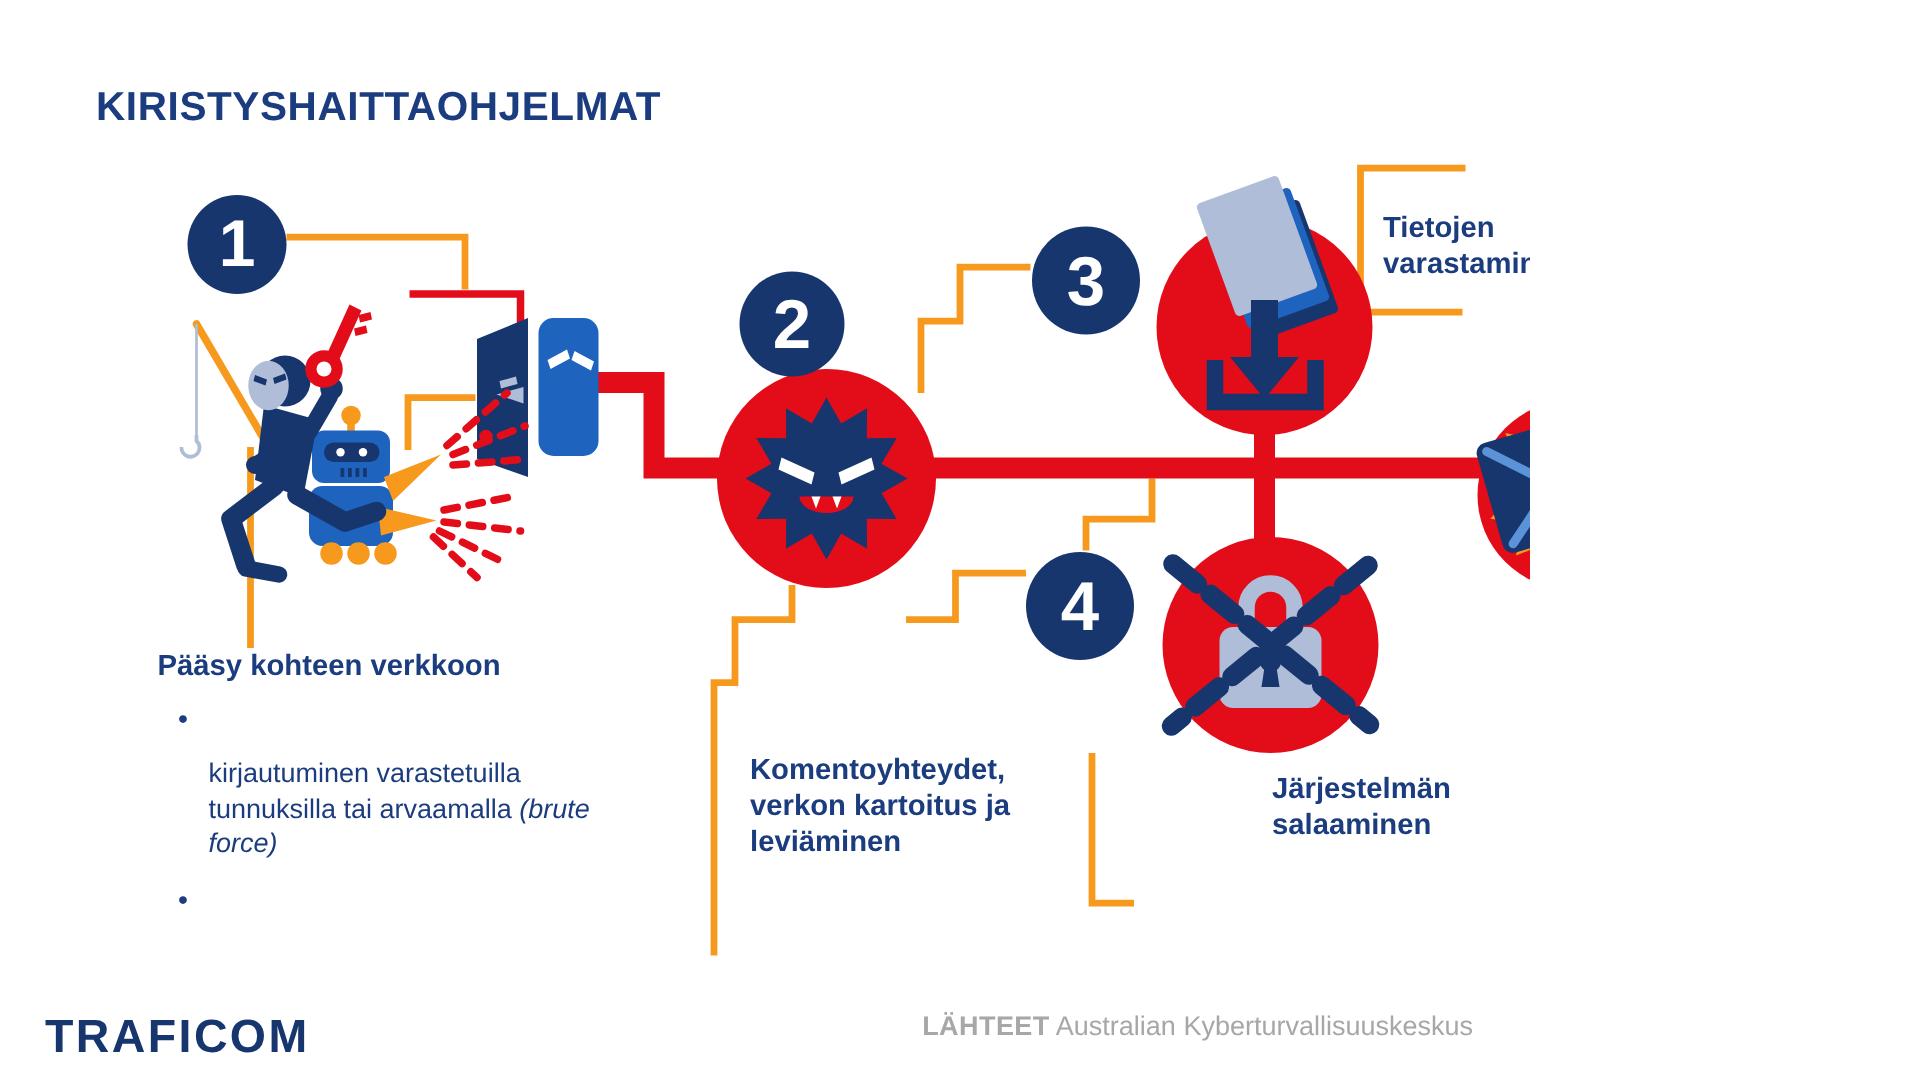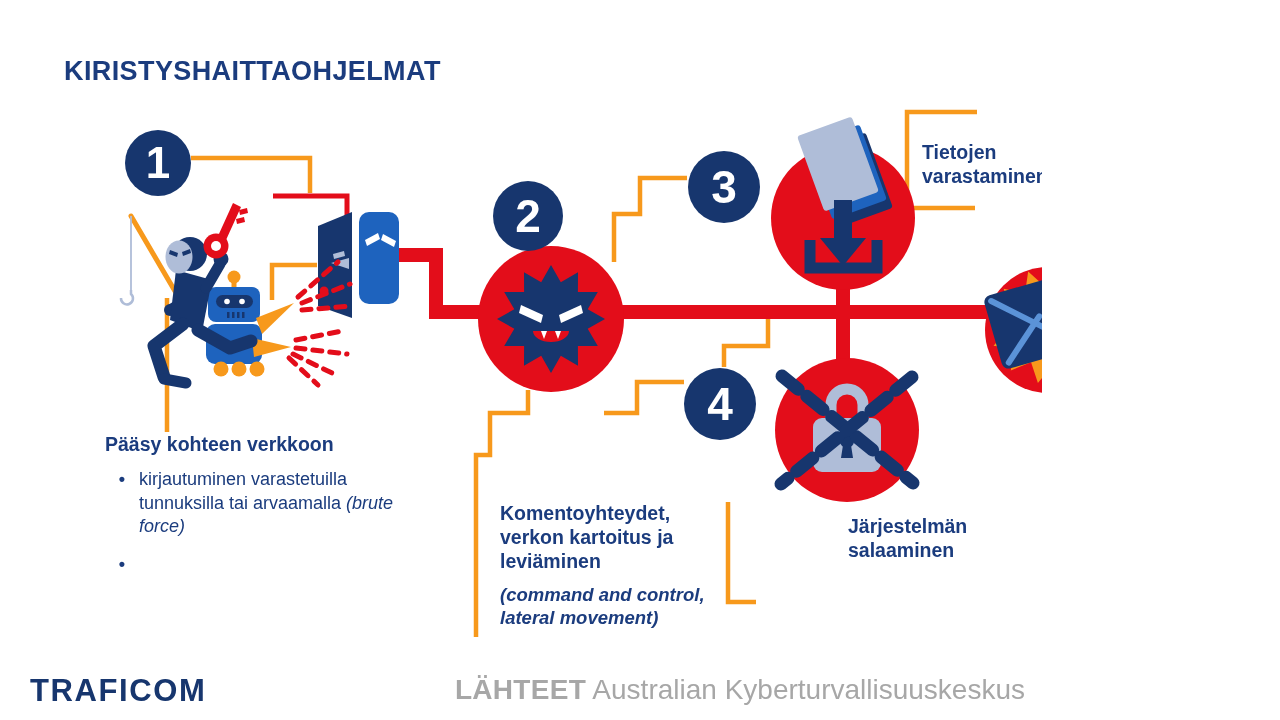--- a/index.html
+++ b/index.html
@@ -1,53 +1,53 @@
 <!DOCTYPE html>
 <html style="--navy: #17366E; --textnavy: #1B3C7E; --red: #E30D1A; --orange: #F7991C; --steel: #AFBDD8; --midblue: #1E63BE; --lightblue: #5B93D8; --gray: #A7A7A7;"><head>
 <meta charset="utf-8">
 <style>
   :root{
     --navy:#17366E; --textnavy:#1B3C7E; --red:#E30D1A; --orange:#F7991C;
     --steel:#AFBDD8; --midblue:#1E63BE; --lightblue:#5B93D8; --gray:#A7A7A7;
   }
   html,body{margin:0;padding:0;}
   body{font-family:"Liberation Sans","DejaVu Sans",sans-serif;background:#fff;}
-  .slide{position:relative;width:1020px;height:720px;background:#fff;overflow:hidden;padding-left:22px;}
+  .slide{position:relative;width:1020px;height:720px;background:#fff;overflow:hidden;}
   .art{position:absolute;left:0;top:0;width:1280px;height:720px;}
 
   .title{position:absolute;left:64px;top:56px;font-size:27px;font-weight:800;
          letter-spacing:.4px;color:var(--textnavy);}
 
   .badge{position:absolute;background:var(--navy);color:#fff;border-radius:50%;
          display:flex;align-items:center;justify-content:center;font-weight:800;}
   .badge1{left:125px;top:130px;width:66px;height:66px;font-size:44px;}
   .badge2{left:493px;top:181px;width:70px;height:70px;font-size:46px;}
   .badge3{left:688px;top:151px;width:72px;height:72px;font-size:46px;}
   .badge4{left:684px;top:368px;width:72px;height:72px;font-size:46px;}
   .badge5{left:1055px;top:372px;width:72px;height:72px;font-size:46px;}
 
   .txt{position:absolute;color:var(--textnavy);}
   .h-step{font-size:19.5px;font-weight:800;line-height:1.24;}
   .step1-block{left:105px;top:432px;width:340px;}
   .bullets{margin:12px 0 0 0;padding:0;list-style:none;font-size:18px;line-height:1.3;}
   .bullets li{display:flex;margin-bottom:15px;}
   .bullets .mark{width:34px;flex:0 0 34px;text-align:center;font-weight:700;}
-  .bullets .btxt{width:262px;}
+  .bullets .btxt{width:262px;margin-top:36px;}
   .step2-block{left:500px;top:501px;width:260px;}
   .step2-block .h-step{width:215px;}
   .note-italic{font-style:italic;font-weight:600;font-size:18.5px;line-height:1.28;
                margin-top:9px;width:230px;}
   .it{font-style:italic;}
   .label3{left:922px;top:140px;width:170px;}
   .label4{left:848px;top:514px;width:160px;}
   .label5{left:1050px;top:451px;width:140px;}
 
   .footer-logo{position:absolute;left:30px;top:673px;font-size:31px;font-weight:800;
                letter-spacing:1.6px;color:var(--navy);}
-  .footer-src{position:absolute;right:17px;top:674px;font-size:28px;color:var(--gray);}
+  .footer-src{position:absolute;right:38px;top:674px;font-size:18px;color:var(--gray);}
   .footer-src b{font-weight:800;letter-spacing:.3px;}
 
   
   .f-navy{fill:var(--navy);} .f-red{fill:var(--red);} .f-orange{fill:var(--orange);}
   .f-steel{fill:var(--steel);} .f-mid{fill:var(--midblue);} .f-white{fill:#fff;}
   .s-orange{stroke:var(--orange);stroke-width:4.5;fill:none;}
   .s-redthick{stroke:var(--red);stroke-width:14;fill:none;}
   .s-redthin{stroke:var(--red);stroke-width:5;fill:none;}
   .s-navy13{stroke:var(--navy);stroke-width:13;fill:none;stroke-linecap:round;stroke-linejoin:round;}
   .s-navy11{stroke:var(--navy);stroke-width:11;fill:none;stroke-linecap:round;stroke-linejoin:round;}
@@ -214,21 +214,20 @@
         <span class="btxt"><span>kirjautuminen varastetuilla tunnuksilla tai arvaamalla </span><span class="it">(brute force)</span></span>
       </li>
       <li>
         <span class="mark">•</span>
       </li>
     </ul>
   </div>
 
   <div class="txt step2-block">
     <div class="h-step">Komentoyhteydet, verkon kartoitus ja leviäminen</div>
-    <div class="note-italic">(command and control, lateral movement)</div>
   </div>
 
   <div class="txt h-step label3">Tietojen varastaminen</div>
   <div class="txt h-step label4">Järjestelmän salaaminen</div>
   <div class="txt h-step label5">Kiristys</div>
 
   <div class="footer-logo">TRAFICOM</div>
   <div class="footer-src"><b>LÄHTEET</b> <span>Australian Kyberturvallisuuskeskus</span></div>
 
 </div>

